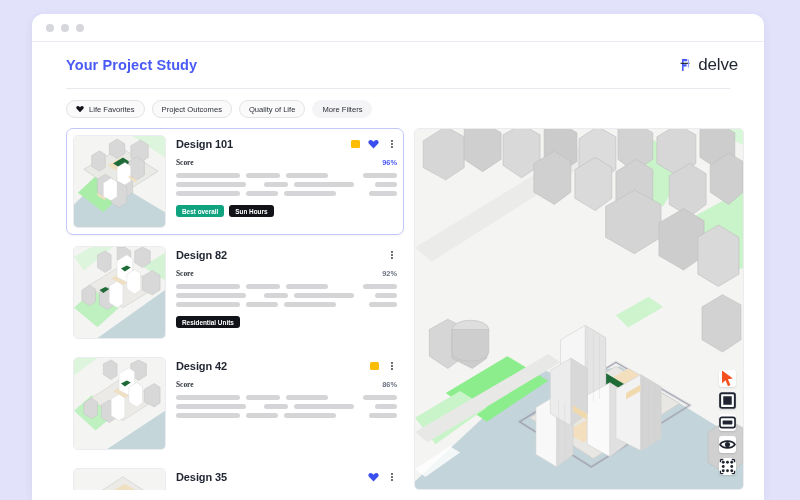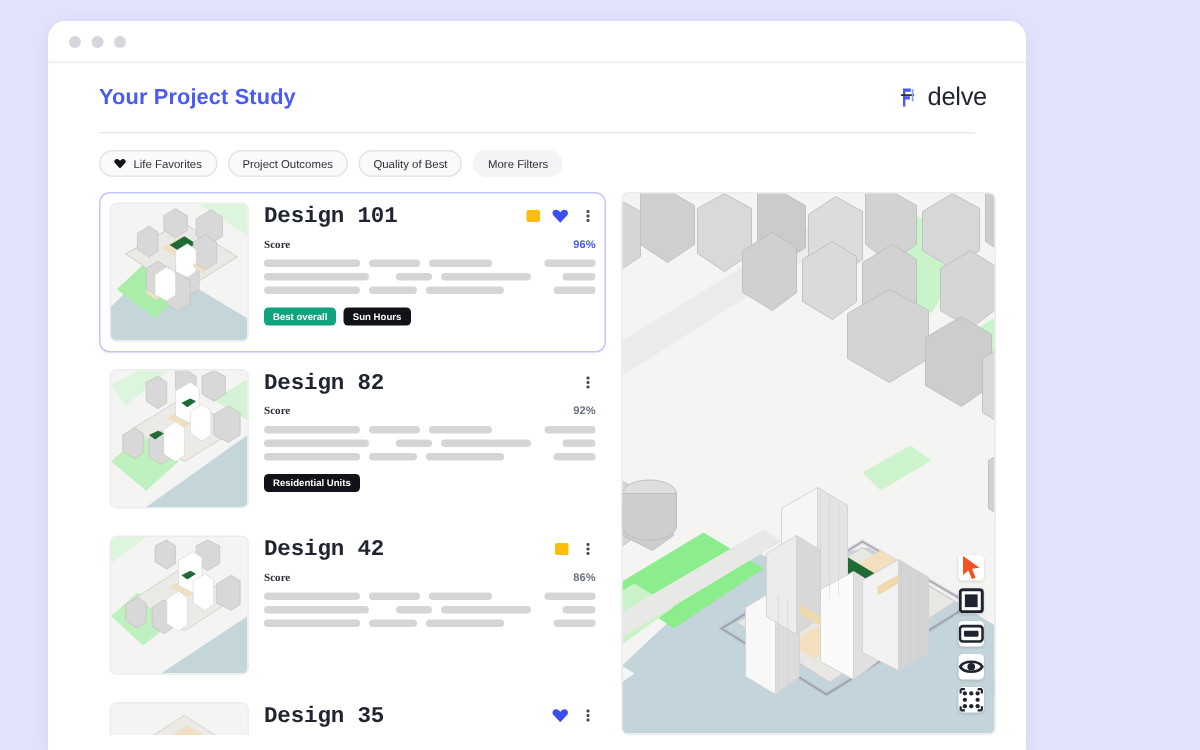--- a/index.html
+++ b/index.html
@@ -6,21 +6,21 @@
   html, body {
     width: 800px; height: 500px;
     overflow: hidden;
     font-family: "Liberation Sans", sans-serif;
   }
   body { background: #e2e2fb; }
 
   .window {
     position: absolute;
     left: 32px; top: 14px;
-    width: 652px; height: 486px;
+    width: 732px; height: 486px;
     background: #ffffff;
     border-radius: 12px 12px 0 0;
     overflow: hidden;
     box-shadow: 0 2px 10px rgba(60,60,120,0.07);
   }
 
   
   .titlebar {
     height: 28px;
     background: #ffffff;
@@ -120,25 +120,24 @@
   .thumb svg { display: block; width: 100%; height: 100%; }
 
   .card-main { flex: 1 1 auto; min-width: 0; padding-top: 2px; }
   .card-top {
     display: flex;
     align-items: center;
     justify-content: space-between;
     height: 14px;
   }
   .design-name {
-    font-size: 15px;
+    font-size: 11px;
     font-weight: bold;
     color: #1f2430;
     letter-spacing: -.1px;
-    font-family: Liberation Mono, monospace;
   }
   .card-actions { display: flex; align-items: center; gap: 8px; }
   .icon-note { width: 9px; height: 8px; border-radius: 1.5px; background: #fbbd08; display: block; }
   .icon-heart { display: block; }
   .kebab {
     width: 10px; height: 12px;
     display: flex; flex-direction: column;
     align-items: center; justify-content: center; gap: 1.6px;
     cursor: pointer;
   }
@@ -223,21 +222,21 @@
     <div class="pill">
       <svg class="heart-mini" viewBox="0 0 16 14">
         <path d="M8 13.5 L1.4 6.6 C-0.4 4.6 0.6 1 3.9 1 C6 1 7.4 2.6 8 3.6 C8.6 2.6 10 1 12.1 1 C15.4 1 16.4 4.6 14.6 6.6 Z" fill="#111318"></path>
       </svg>
       <span>Life Favorites</span>
     </div>
     <div class="pill">
       <span>Project Outcomes</span>
     </div>
     <div class="pill">
-      <span>Quality of Best</span>
+      <span>Quality of Life</span>
     </div>
     <div class="pill plain">
       <span>More Filters</span>
     </div>
   </div>
 
   <div class="body">
 
     <div class="list">
 

